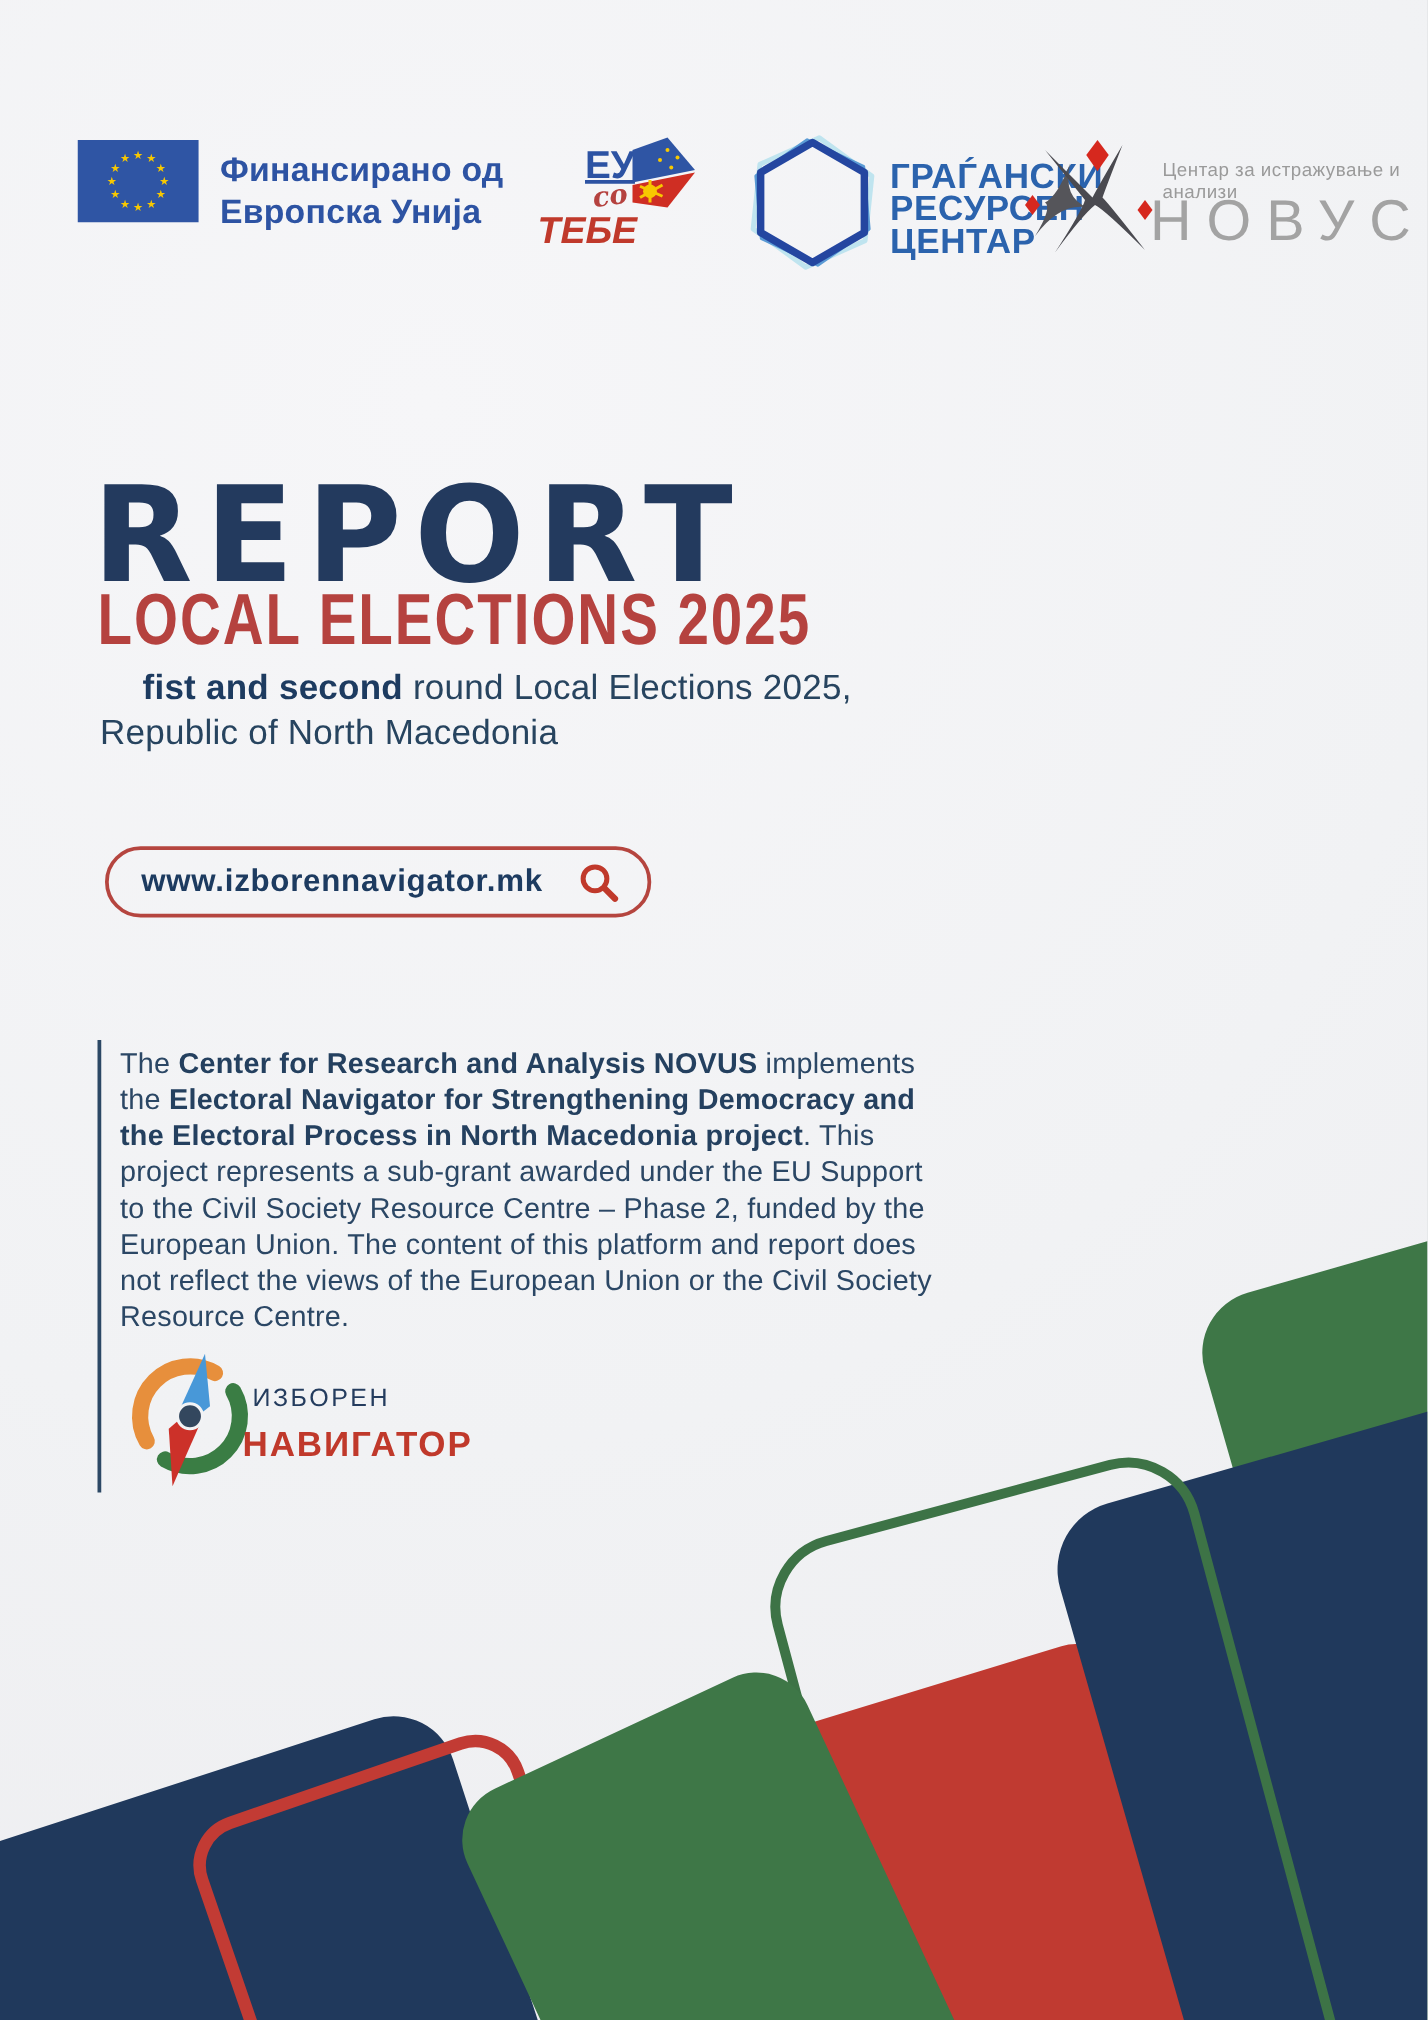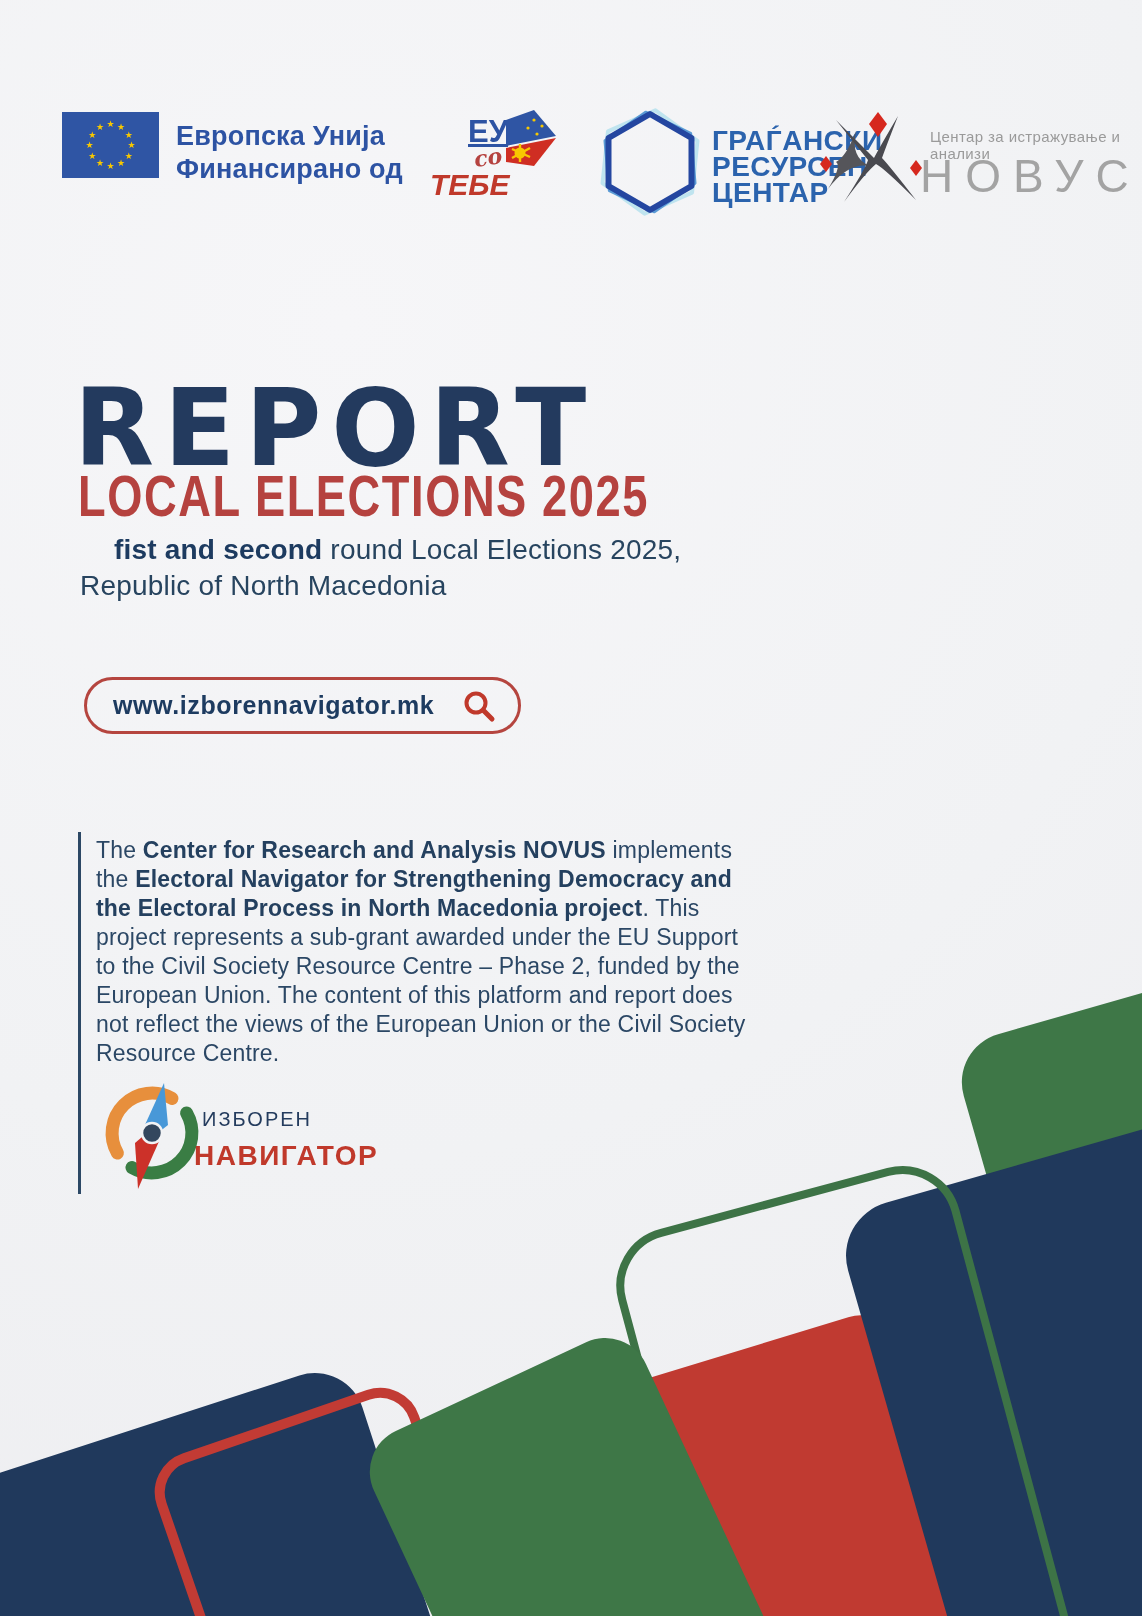--- a/index.html
+++ b/index.html
@@ -89,22 +89,22 @@
         <text x="48.5" y="57">★</text>
           <text x="38" y="54.2">★</text>
         <text x="30.3" y="46.5">★</text>
           <text x="27.5" y="36">★</text>
         <text x="30.3" y="25.5">★</text>
           <text x="38" y="17.8">★</text>
       </g>
     </svg>
 
     <div class="eu-funding">
+      <div>Финансирано од</div>
       <div>Европска Унија</div>
-      <div>Финансирано од</div>
     </div>
 
     <div class="euwy">
       <span class="eu">ЕУ</span>
       <span class="so">со</span>
       <span class="tebe">ТЕБЕ</span>
       <svg width="54" height="62" viewBox="0 0 54 62">
         <polygon points="2,12 30,2 52,28 2,38" fill="#2f55a4"></polygon>
         <g fill="#f8c800">
           <circle cx="30" cy="12" r="1.6"></circle>

